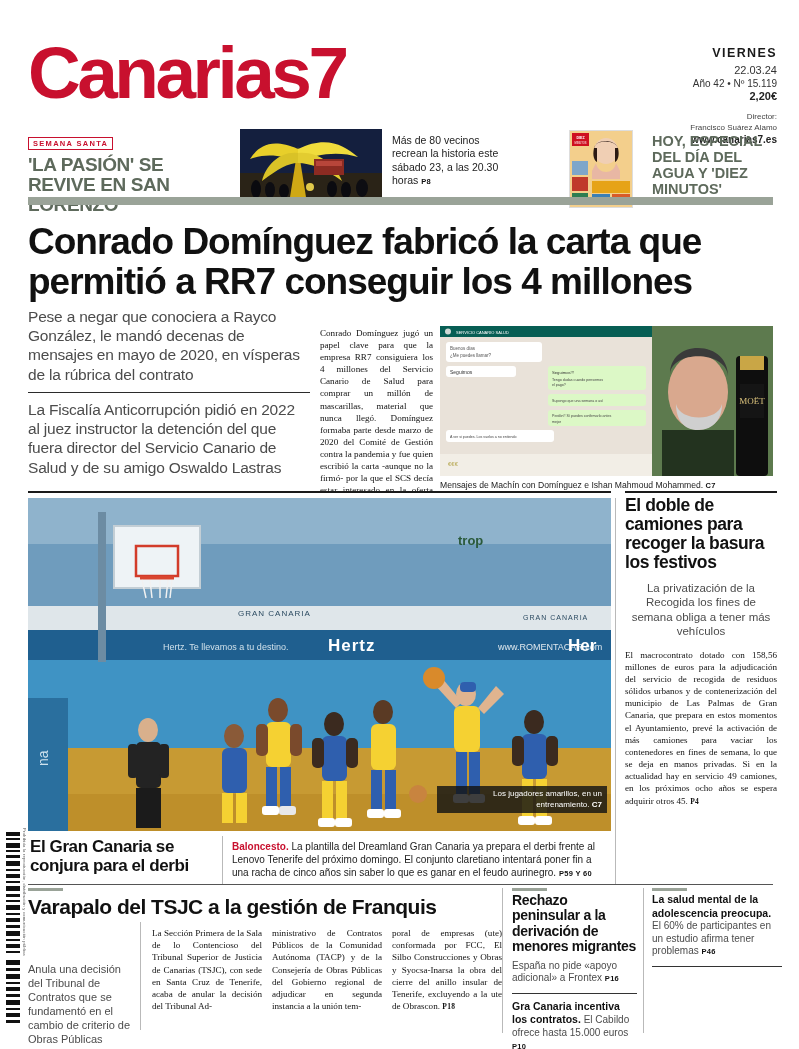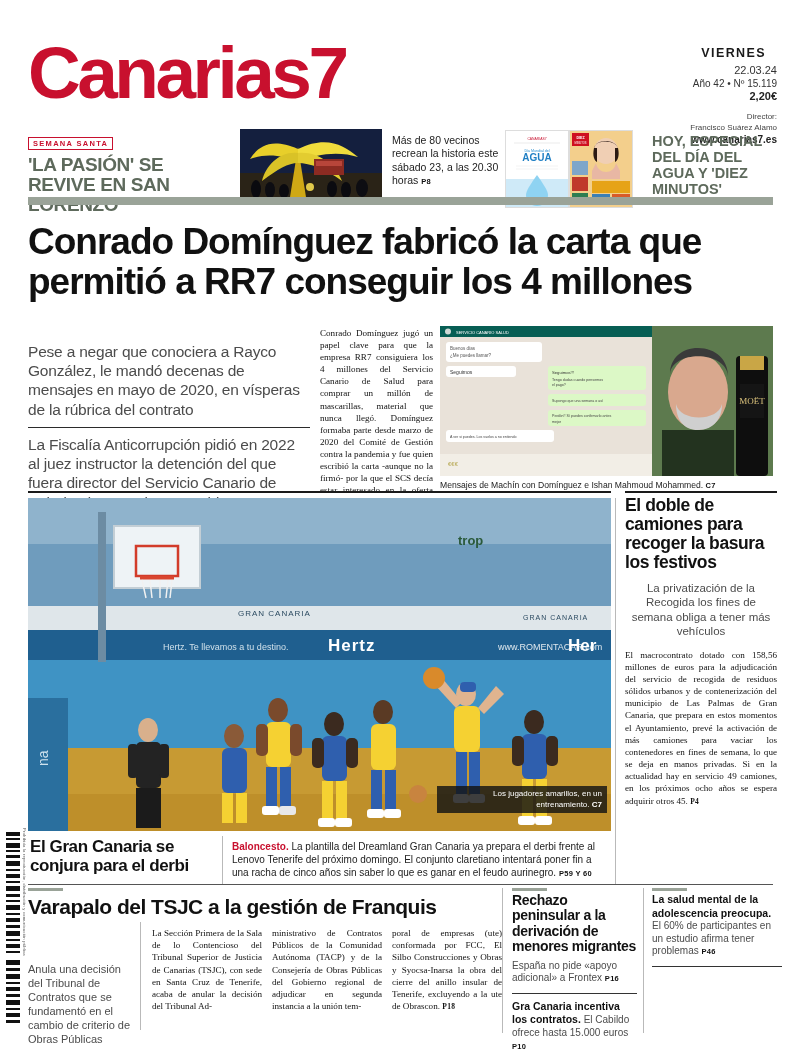--- a/index.html
+++ b/index.html
@@ -4,21 +4,21 @@
 <style>
   html,body{margin:0;padding:0;background:#fff;}
   body{width:799px;height:1049px;font-family:"Liberation Sans",sans-serif;color:#1a1a1a;overflow:hidden;position:relative;}
   .page{width:799px;height:1049px;position:relative;background:#fff;}
 
   
   .masthead{position:absolute;left:0;top:0;width:799px;height:120px;}
   .logo{position:absolute;left:28px;top:36px;font-family:"Liberation Sans",sans-serif;font-weight:bold;font-size:73px;letter-spacing:-3.5px;color:#c8102e;line-height:1;}
   .logo .seven{color:#c8102e;font-size:73px;}
   .head-right{position:absolute;right:22px;top:46px;text-align:right;line-height:1.22;}
-  .hr-day{font-size:12.5px;font-weight:bold;letter-spacing:1.4px;color:#1a1a1a;text-align:center;}
+  .hr-day{font-size:12.5px;font-weight:bold;letter-spacing:1.4px;color:#1a1a1a;}
   .hr-date{font-size:11px;color:#333;margin-top:3px;}
   .hr-issue{font-size:10px;color:#333;}
   .hr-price{font-size:11px;font-weight:bold;color:#222;}
   .hr-dir{font-size:8px;color:#444;margin-top:9px;line-height:1.35;}
   .hr-web{font-size:10px;font-weight:bold;color:#222;}
 
   
   .topstrip{position:absolute;left:0;top:126px;width:799px;height:84px;}
   .tag{display:inline-block;border:1px solid #c8102e;color:#c8102e;font-size:7.5px;font-weight:bold;letter-spacing:1.3px;padding:1px 4px 1px 4px;}
   .ts-left{position:absolute;left:28px;top:6px;width:205px;}
@@ -30,21 +30,21 @@
   .cover{position:absolute;top:6px;width:62px;height:76px;border:1px solid #ddd;background:#fff;overflow:hidden;}
   .cover1{left:0;}
   .cover2{left:64px;background:#f2c27a;}
   .ts-promo{position:absolute;left:652px;top:8px;width:130px;font-size:14.5px;font-weight:bold;line-height:1.1;color:#5e6a5c;}
   .rule-grey{position:absolute;background:#9aa398;}
 
   
   .mainhead{position:absolute;left:28px;top:222px;width:745px;font-size:37px;font-weight:bold;line-height:1.07;letter-spacing:-1px;color:#111;}
 
   
-  .subcol{position:absolute;left:28px;top:342px;width:282px;}
+  .subcol{position:absolute;left:28px;top:307px;width:282px;}
   .sub1{font-size:15.5px;line-height:1.24;color:#4c4c4c;letter-spacing:-0.2px;}
   .sub-div{border-top:1px solid #2b2b2b;margin:8px 0 7px 0;width:100%;}
   .sub2{font-size:15.5px;line-height:1.24;color:#4c4c4c;letter-spacing:-0.2px;}
 
   .bodycol{position:absolute;left:320px;top:327px;width:113px;font-family:"Liberation Serif",serif;font-size:9.1px;line-height:1.33;text-align:justify;color:#111;}
 
   .topphoto{position:absolute;left:440px;top:326px;width:333px;height:150px;overflow:hidden;background:#7dd3fc;}
   .capt{position:absolute;left:440px;top:480px;width:340px;font-size:8.6px;color:#222;}
 
   
@@ -131,34 +131,20 @@
         <circle cx="70" cy="58" r="4" fill="#e0c94b"></circle>
       </svg>
     </div>
 
     <div class="ts-text">
       <span>Más de 80 vecinos recrean la historia este sábado 23, a las 20.30 horas</span>
       <span class="pg">P8</span>
     </div>
 
     <div class="covers">
-      <div class="cover cover1">
-        <svg width="62" height="76" viewBox="0 0 62 76">
-          <rect width="62" height="76" fill="#ffffff"></rect>
-          <text x="31" y="9" font-size="3.4" fill="#c8102e" text-anchor="middle" font-family="Liberation Sans">CANARIAS7</text>
-          <line x1="8" y1="12" x2="54" y2="12" stroke="#ddd" stroke-width="0.6"></line>
-          <text x="31" y="21" font-size="3.6" fill="#2a8fd0" text-anchor="middle" font-family="Liberation Sans">Día Mundial del</text>
-          <text x="31" y="30" font-size="10" font-weight="bold" fill="#1f7fc4" text-anchor="middle" font-family="Liberation Sans">AGUA</text>
-          <line x1="10" y1="35" x2="52" y2="35" stroke="#e5e5e5" stroke-width="0.5"></line>
-          <line x1="10" y1="38" x2="52" y2="38" stroke="#e5e5e5" stroke-width="0.5"></line>
-          <rect x="0" y="48" width="62" height="28" fill="#cfeaf8"></rect>
-          <path d="M31 44 C24 54 20 60 20 64 a11 11 0 0 0 22 0 C42 60 38 54 31 44 Z" fill="#8fd3f2"></path>
-          <ellipse cx="31" cy="70" rx="18" ry="3" fill="#a8dcf5"></ellipse>
-        </svg>
-      </div>
       <div class="cover cover2">
         <svg width="62" height="76" viewBox="0 0 62 76">
           <rect width="62" height="76" fill="#f3cf8c"></rect>
           <rect x="2" y="2" width="17" height="13" fill="#cf1020"></rect>
           <text x="10.5" y="8" font-size="3.6" font-weight="bold" fill="#fff" text-anchor="middle" font-family="Liberation Sans">DIEZ</text>
           <text x="10.5" y="12.5" font-size="2.6" fill="#fff" text-anchor="middle" font-family="Liberation Sans">MINUTOS</text>
           <ellipse cx="36" cy="20" rx="12" ry="13" fill="#f0cfb4"></ellipse>
           <path d="M24 18 C24 8 48 8 48 19 C48 12 40 10 36 10 C30 10 25 12 24 18 Z" fill="#2b1a14"></path>
           <path d="M24 17 C22 26 25 30 27 31 L27 17 Z" fill="#2b1a14"></path>
           <path d="M48 17 C50 26 47 30 45 31 L45 17 Z" fill="#2b1a14"></path>

